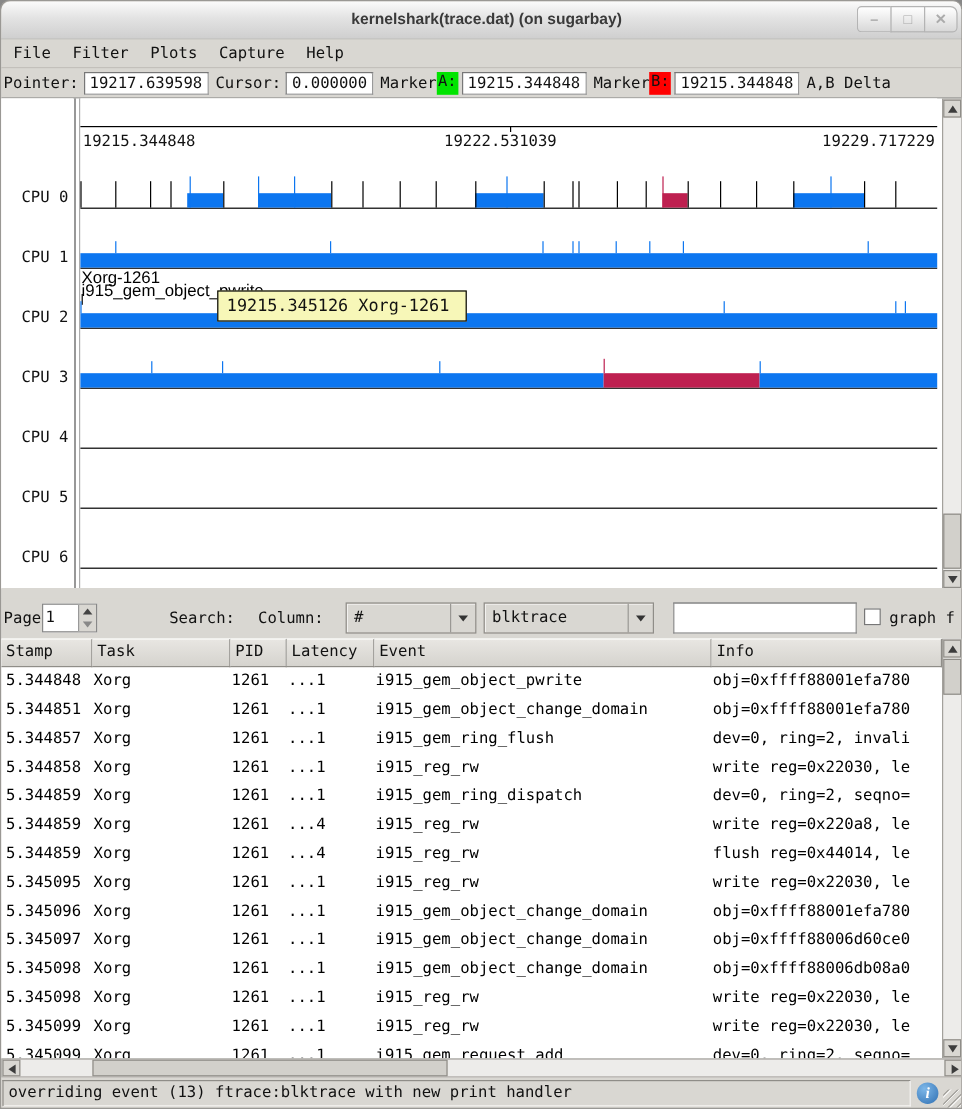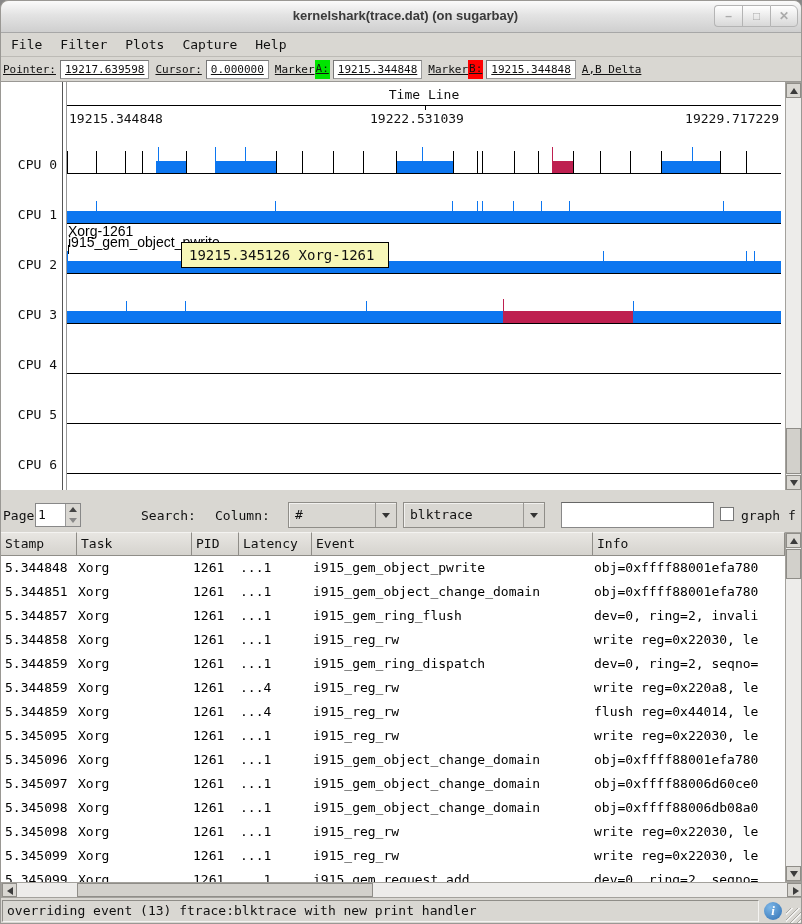--- a/index.html
+++ b/index.html
@@ -16,21 +16,21 @@
     border-right:none;display:flex;align-items:center;justify-content:center;color:#ababab;
     font-size:12px;font-weight:bold;font-family:"Liberation Sans",sans-serif;}
   .win-btn:first-child{border-radius:4px 0 0 4px;}
   .win-btn:last-child{border-right:1px solid #b4b4b4;border-radius:0 6px 4px 0;}
   
   .menubar{position:absolute;left:0;top:32px;width:802px;height:24px;background:#d9d7d2;
     border-bottom:1px solid #bdbbb6;display:flex;gap:18px;align-items:center;padding-left:10px;font-size:13px;color:#111;}
   .menu-item{cursor:default;}
   
   .infobar{position:absolute;left:0;top:56px;width:802px;height:24px;background:#d9d7d2;
-    display:flex;align-items:center;font-size:11px;color:#111;white-space:nowrap;overflow:hidden;padding-left:2px;text-decoration:underline;}
+    display:flex;align-items:center;font-size:13px;color:#111;white-space:nowrap;overflow:hidden;padding-left:2px;}
   .ib-label{margin:0 4px 0 6px;}
   .ib-label.first{margin-left:0;}
   .ib-label.nogap{margin-right:0;}
   .ib-entry{background:#fff;border:1px solid #999;border-top-color:#777;border-left-color:#777;
     padding:1px 4px;min-width:40px;height:19px;line-height:15px;}
   .ib-marker{padding:1px 1px;height:19px;line-height:15px;margin-right:3px;}
   .ib-marker.a{background:#00e400;}
   .ib-marker.b{background:#ff0000;}
   
   .graph-panel{position:absolute;left:0;top:80px;width:802px;height:409px;background:#fff;border-top:1px solid #9a9894;}
@@ -158,21 +158,20 @@
         <div class="cpu-label" style="top: 125px;">CPU 1</div>
         <div class="cpu-label" style="top: 175px;">CPU 2</div>
         <div class="cpu-label" style="top: 225px;">CPU 3</div>
         <div class="cpu-label" style="top: 275px;">CPU 4</div>
         <div class="cpu-label" style="top: 325px;">CPU 5</div>
         <div class="cpu-label" style="top: 375px;">CPU 6</div>
       </div>
     <div class="vline v1"></div>
     <div class="vline v2"></div>
     <div class="plot">
-      <div class="tl-title">Time Line</div>
       <div class="tl-line"></div>
       <div class="tl-ctick"></div>
       <div class="axis-label left">19215.344848</div>
       <div class="axis-label center">19222.531039</div>
       <div class="axis-label right">19229.717229</div>
       <div class="hover-label hl1">Xorg-1261</div>
       <div class="hover-label hl2">i915_gem_object_pwrite</div>
       <div class="hover-stub"></div>
 
     <div class="cpu-baseline" style="top: 91px;"></div>

